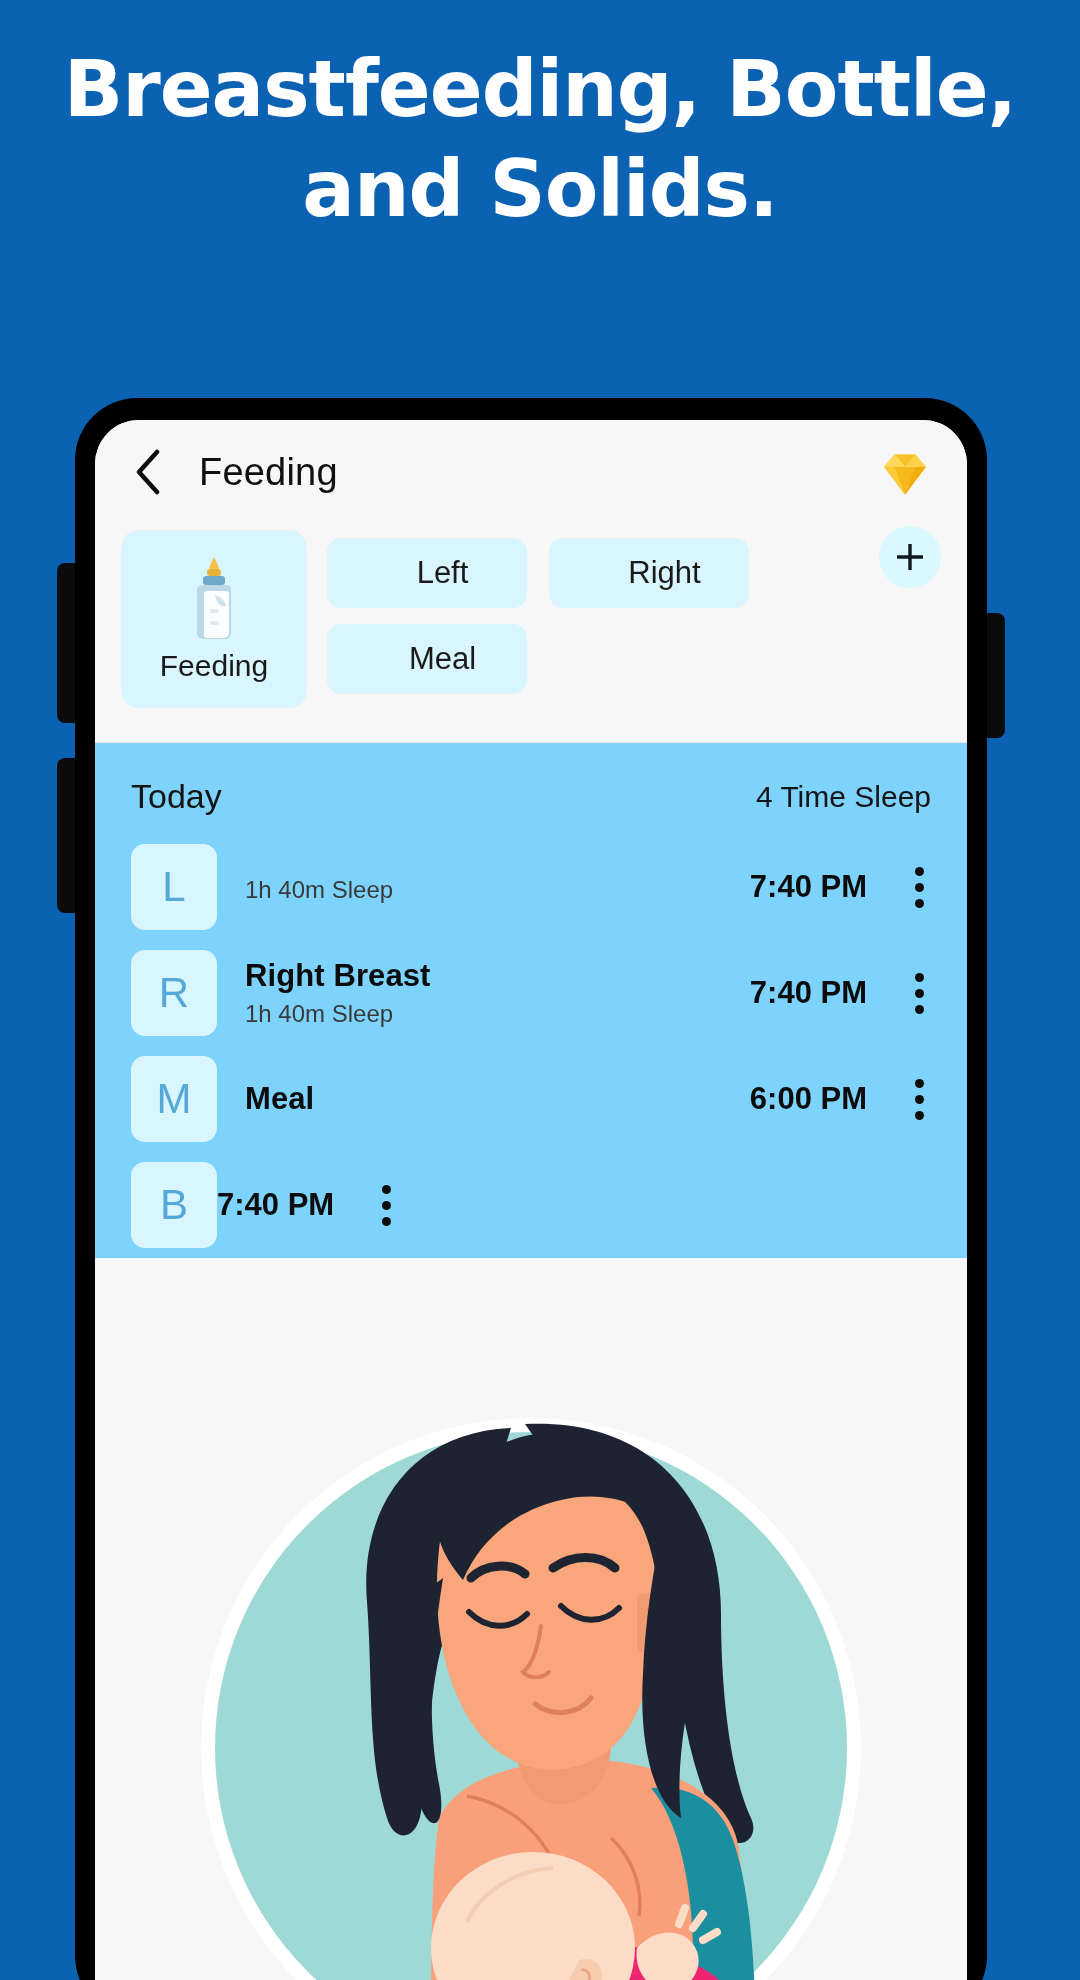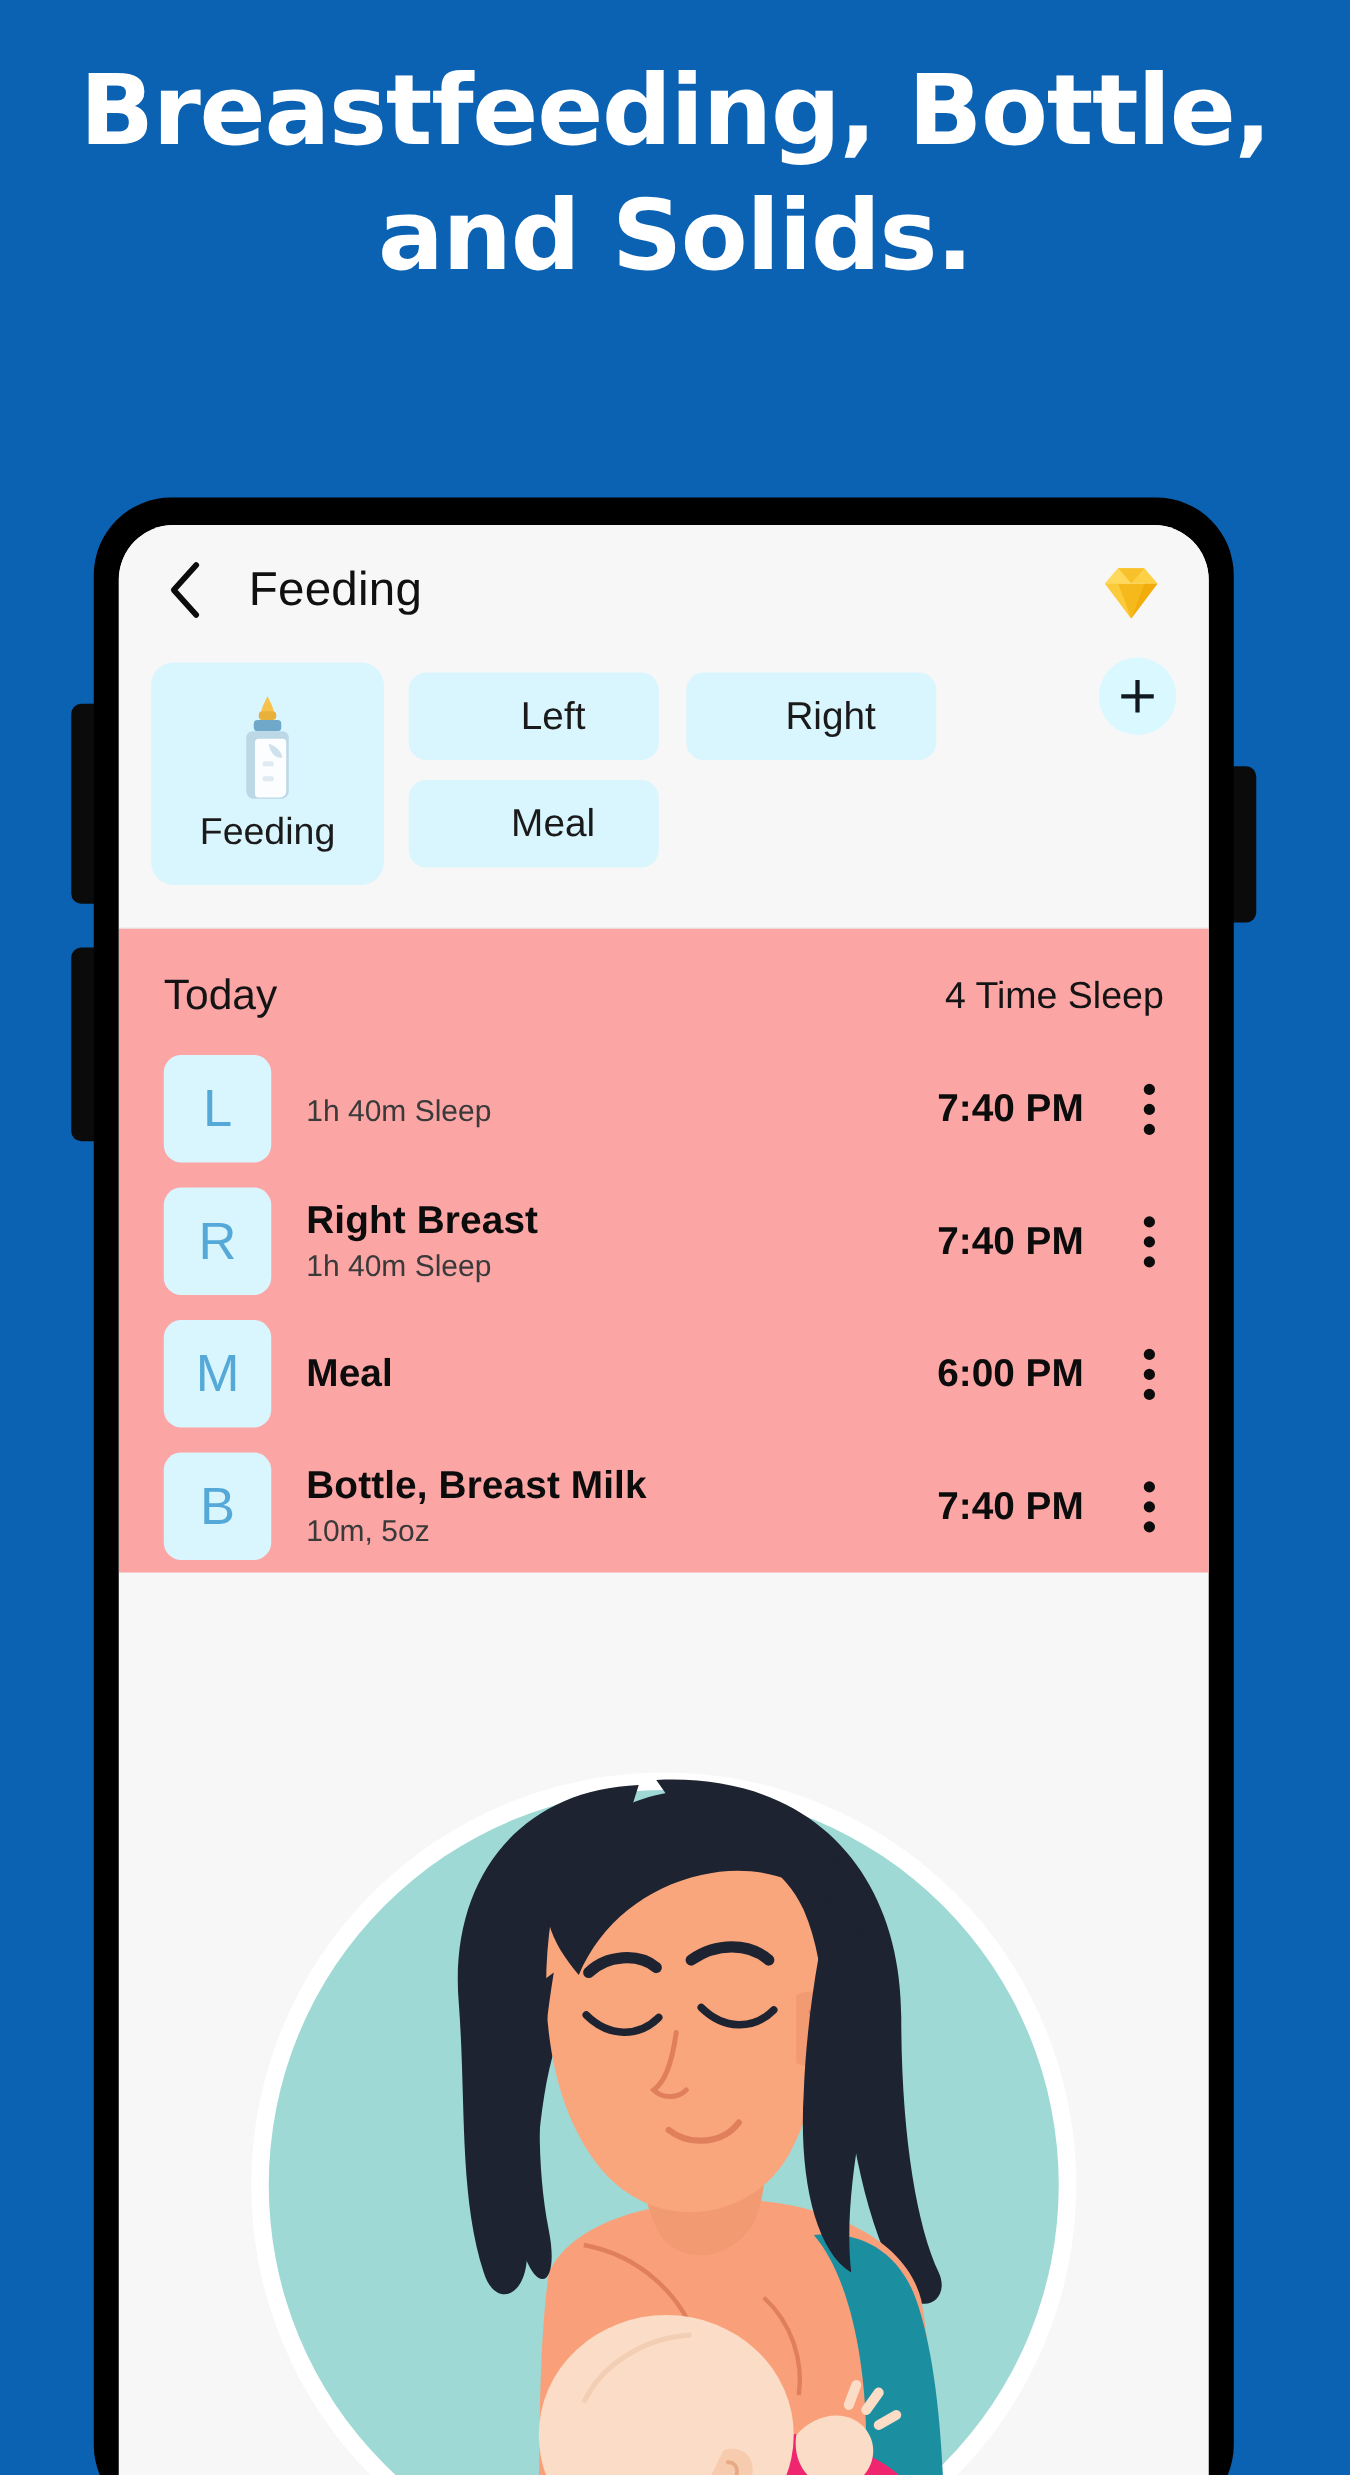--- a/index.html
+++ b/index.html
@@ -146,21 +146,21 @@
     background: #d9f8ff;
     display: flex;
     align-items: center;
     justify-content: center;
     cursor: pointer;
   }
   .add-btn svg { display:block; }
 
   
   .list-area {
-    background: #fca5a5;
+    background: #7dd3fc;
     position: relative;
     z-index: 2;
   }
   .list-head {
     display: flex;
     align-items: center;
     justify-content: space-between;
     padding: 34px 36px 18px 36px;
   }
   .list-head .today { font-size: 34px; color: #141414; }
@@ -331,24 +331,20 @@
           <div class="row-time">6:00 PM</div>
           <div class="kebab">
               <i></i>
               <i></i>
               <i></i>
             </div>
         </div>
 
         <div class="row">
           <div class="avatar">B</div>
-          <div class="row-text">
-            <div class="row-title">Bottle, Breast Milk</div>
-            <div class="row-sub">10m, 5oz</div>
-          </div>
           <div class="row-time">7:40 PM</div>
           <div class="kebab">
               <i></i>
               <i></i>
               <i></i>
             </div>
         </div>
       </div>
 
       <div class="illustration">

